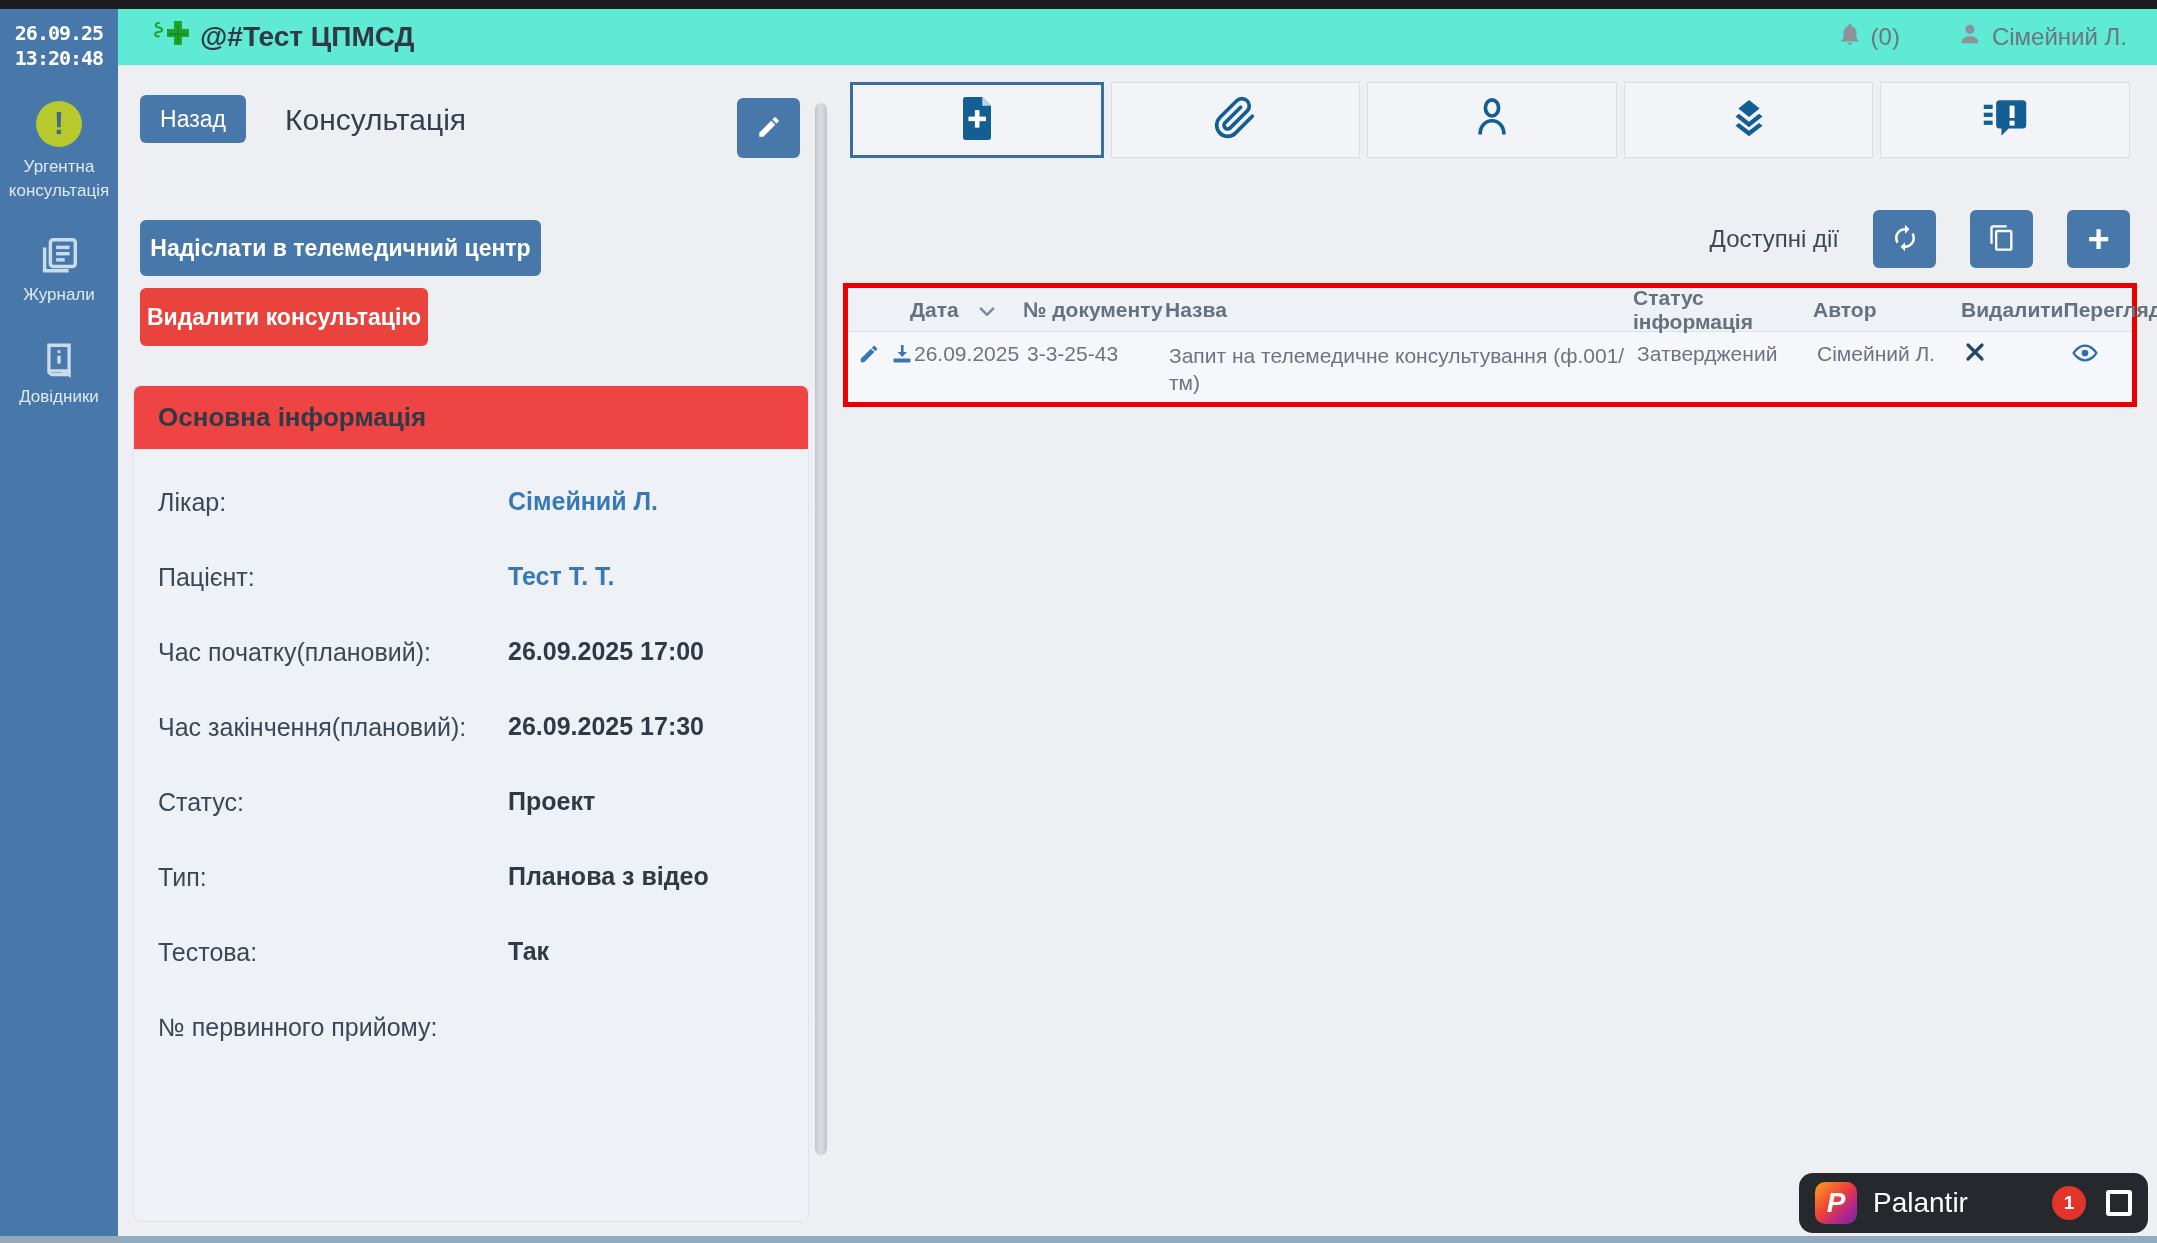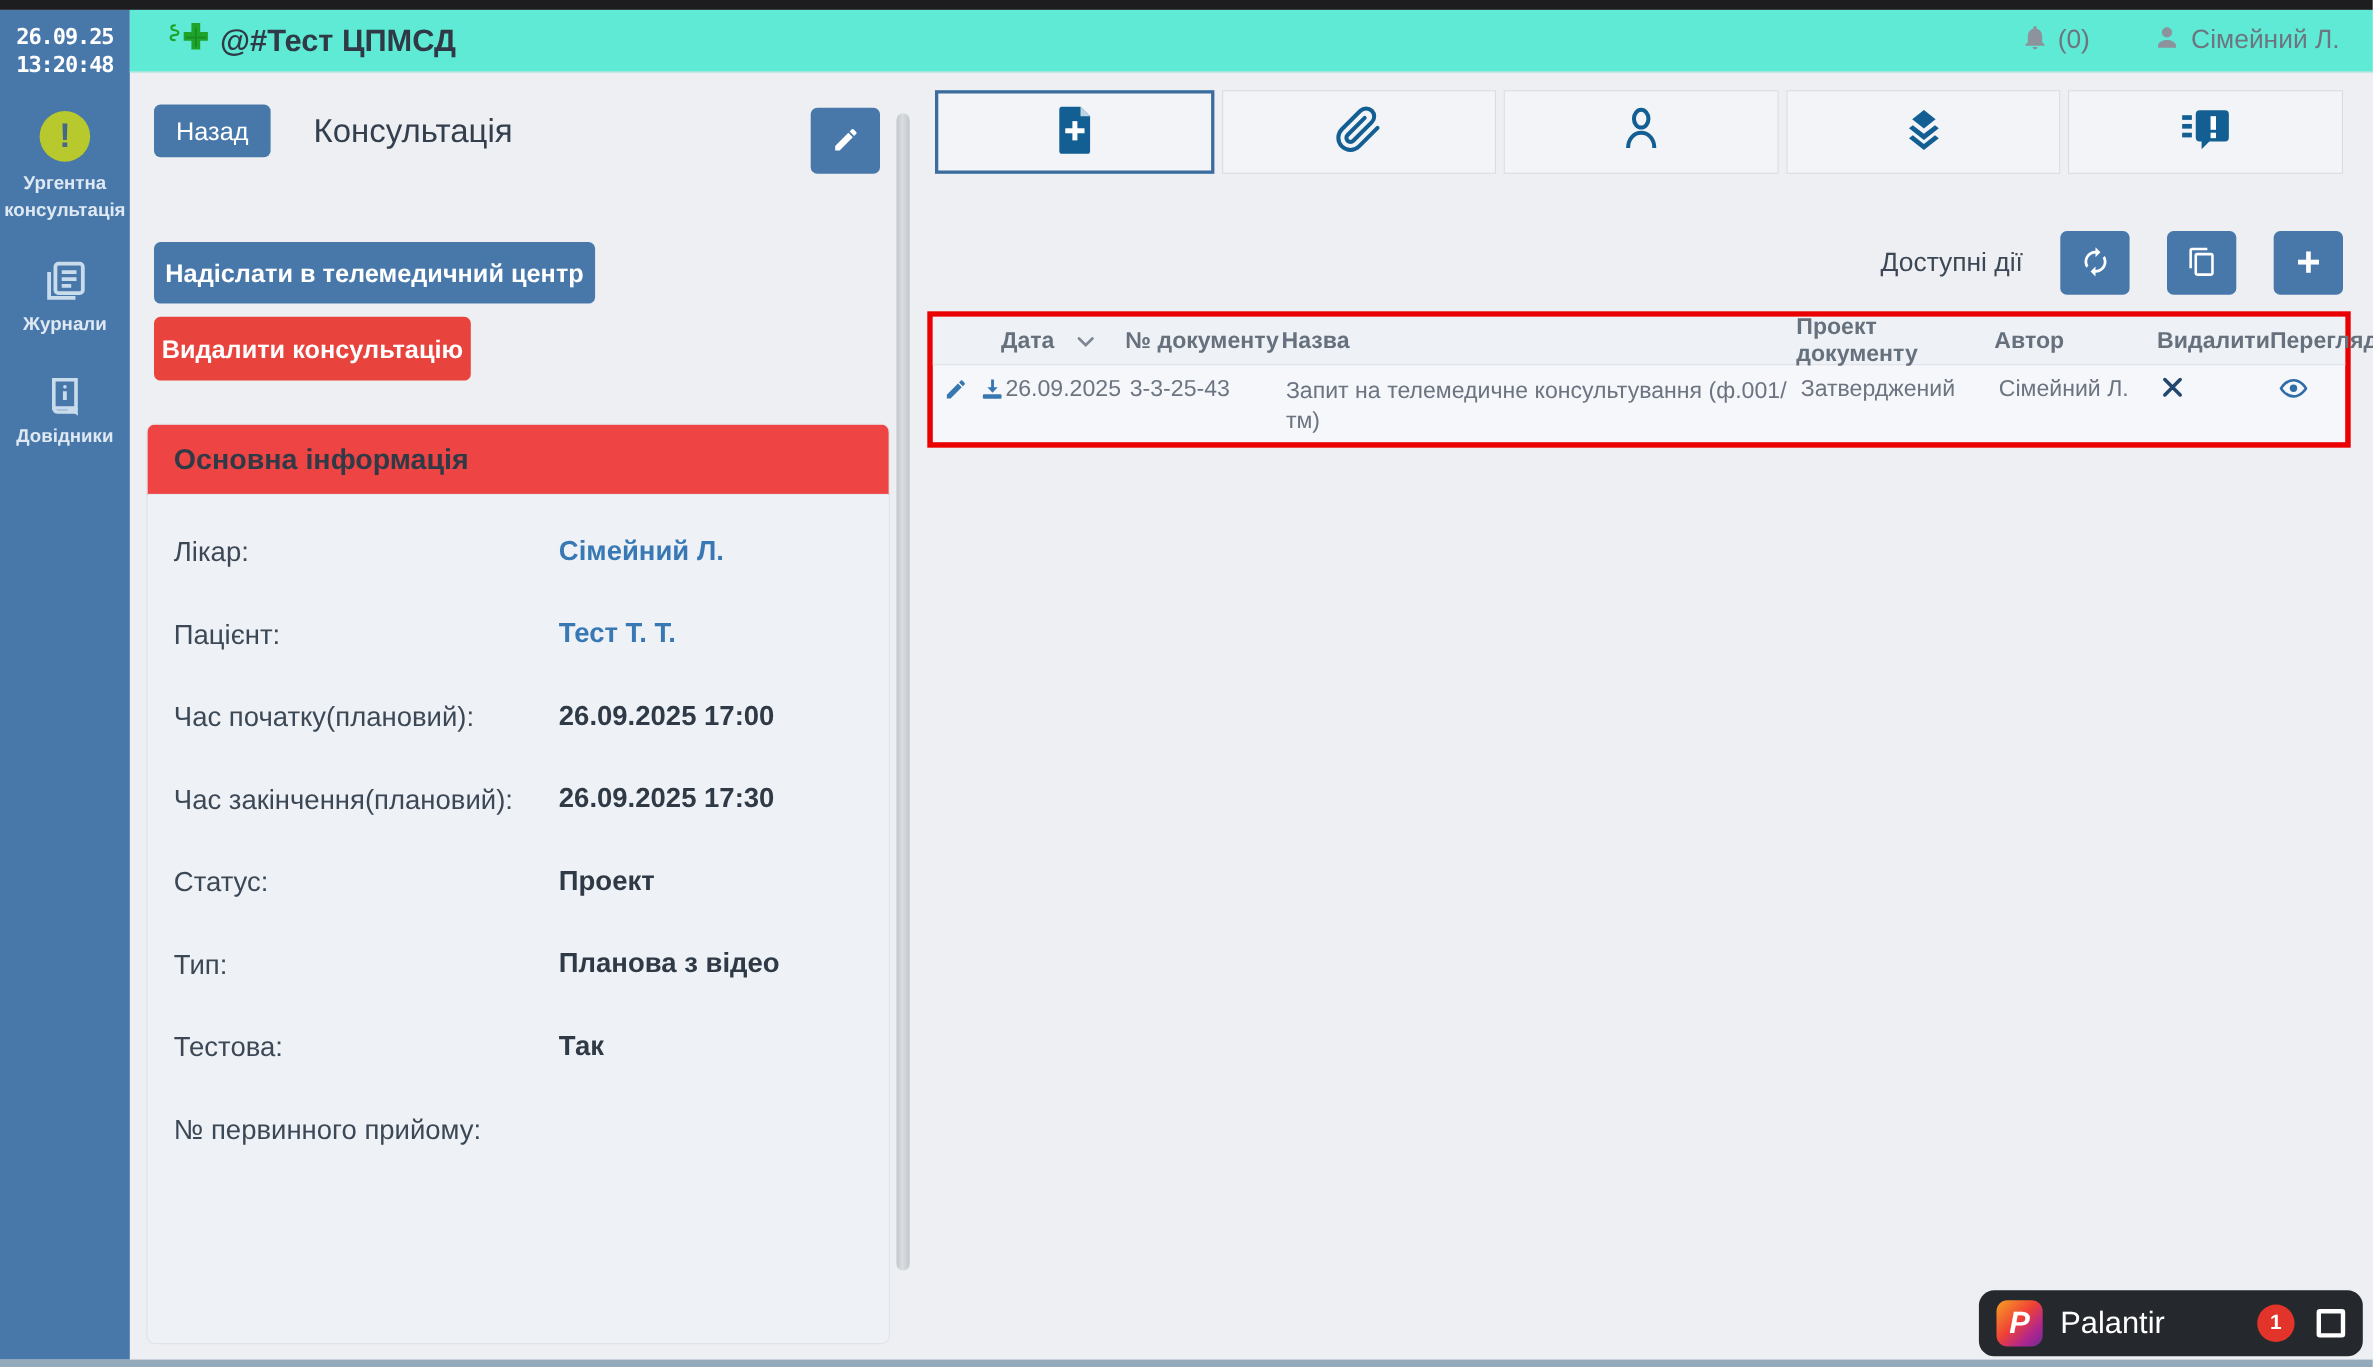--- a/index.html
+++ b/index.html
@@ -9,21 +9,21 @@
   
   .top-strip   { position:absolute; left:0; top:0; width:2157px; height:9px; background:#1d1d1f; }
   .bottom-strip{ position:absolute; left:0; top:1236px; width:2157px; height:7px; background:#93a9bc; }
 
   
   .sidebar { position:absolute; left:0; top:9px; width:118px; height:1227px; background:#4878aa;
              display:flex; flex-direction:column; align-items:center; color:#e3ecf5; }
   .clock { margin-top:12px; text-align:center; font-family:"DejaVu Sans Mono", monospace;
            font-weight:bold; font-size:20px; line-height:25px; color:#fff; letter-spacing:-1px; }
   .nav-item { display:flex; flex-direction:column; align-items:center; cursor:pointer; text-align:center; }
-  .nav-item .lbl { font-size:17px; line-height:24px; color:#dfe9f3; font-weight:bold; width:112px; }
+  .nav-item .lbl { font-size:17px; line-height:24px; color:#dfe9f3; font-weight:normal; width:112px; }
   .urgent-circle { width:46px; height:46px; border-radius:50%; background:#b7c92d; color:#44688c;
                    font-size:31px; font-weight:bold; display:flex; align-items:center; justify-content:center; }
   .nav-item.first { margin-top:30px; }
   .nav-item.mid   { margin-top:30px; }
   .nav-item svg { display:block; }
 
   
   .header { position:absolute; left:118px; top:9px; width:2039px; height:57px; background:#5eead4;
             border-bottom:1px solid #e2e5ea; display:flex; align-items:center; }
   .app-title { display:flex; align-items:center; gap:10px; margin-left:32px;
@@ -305,21 +305,21 @@
     <div class="c-date">
       <span class="hdr-cell">Дата</span>
       <span>
         <svg width="16" height="10" viewBox="0 0 14 9">
             <path d="M1.5 1.5l5.5 5.5 5.5-5.5" fill="none" stroke="#7d8693" stroke-width="2.2" stroke-linecap="round"></path>
           </svg>
       </span>
     </div>
     <div class="c-num hdr-cell">№ документу</div>
     <div class="c-name hdr-cell">Назва</div>
-    <div class="c-status hdr-cell">Проект документу</div>
+    <div class="c-status hdr-cell">Статус інформація</div>
     <div class="c-author hdr-cell">Автор</div>
     <div class="c-del hdr-cell">Видалити</div>
     <div class="c-view hdr-cell">Перегляд</div>
   </div>
   <div class="t-row">
     <div class="c-act">
       <button class="icon-btn">
         <span>
           <svg width="22" height="22" viewBox="0 0 24 24">
               <path fill="#3878b0" d="M3 17.25V21h3.75L17.8 9.94l-3.75-3.75L3 17.25zM20.7 7.04c.39-.39.39-1.02 0-1.41l-2.34-2.34a.996.996 0 0 0-1.41 0l-1.83 1.83 3.75 3.75 1.83-1.83z"></path>

